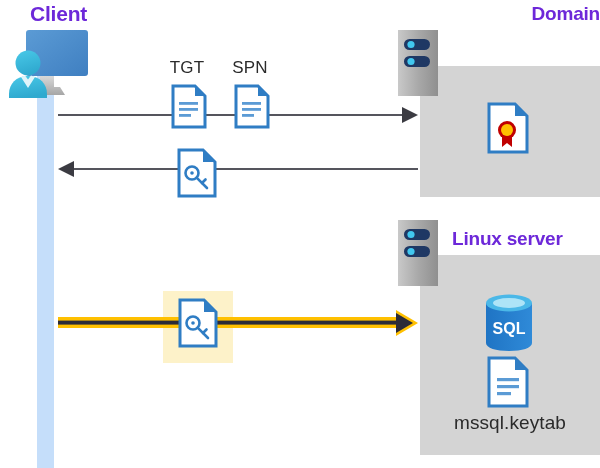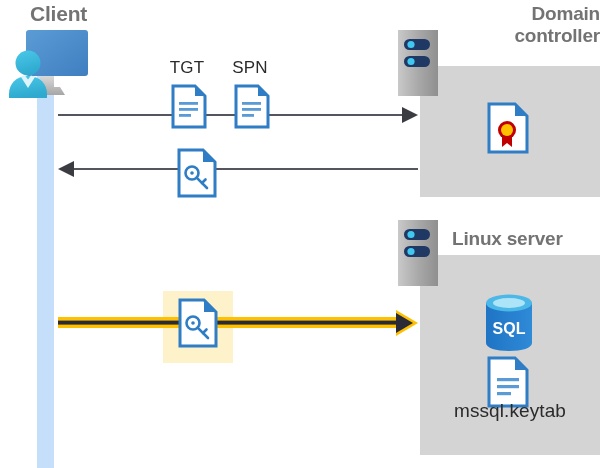--- a/index.html
+++ b/index.html
@@ -12,21 +12,21 @@
   }
   #stage{position:absolute;left:0;top:0;width:600px;height:468px;}
   .abs{position:absolute;}
 
   
   .panel{background:#d4d4d4;}
 
   
   .title{
     font-weight:bold;
-    color:#737373;
+    color:#6d28d9;
     letter-spacing:-0.2px;
     line-height:1.14;
   }
   .title-client{font-size:21px;}
   .title-dc{font-size:19px;text-align:right;}
   .title-linux{font-size:19px;}
 
   
   .lifeline{background:#c5defa;}
 
@@ -80,21 +80,20 @@
       <path d="M22 50 c-12 0 -19 8 -19 18 v4 h38 v-4 c0 -10 -7 -18 -19 -18 z" fill="url(#perG)"></path>
 
       <path d="M15 51 l7 11 l7 -11 l-4 -1.5 l-3 4 l-3 -4 z" fill="#dff4fa"></path>
     </svg>
   </div>
 
   <div class="abs panel" style="left:420px;top:66px;width:180px;height:131px;"></div>
 
   <div class="abs title title-dc" style="left:455px;top:3px;width:145px;">
     <span>Domain</span><br>
-    <span>controller</span>
   </div>
 
   <div class="abs" style="left:398px;top:30px;width:40px;height:66px;">
     <svg width="40" height="66" viewBox="0 0 40 66">
       <defs>
         <linearGradient id="rackG" x1="0" y1="0" x2="1" y2="0">
           <stop offset="0" stop-color="#c9c9c9"></stop>
           <stop offset="0.5" stop-color="#a9a9a9"></stop>
           <stop offset="1" stop-color="#8f8f8f"></stop>
         </linearGradient>
@@ -151,21 +150,21 @@
   <div class="abs" style="left:487px;top:356px;width:42px;height:52px;">
     <svg width="42" height="52" viewBox="0 0 42 52">
       <path d="M2 2 h26 l12 12 v36 h-38 z" fill="#ffffff" stroke="#2f7dc4" stroke-width="3"></path>
       <path d="M28 2 l12 12 h-12 z" fill="#2f7dc4"></path>
       <rect x="10" y="22" width="22" height="3.2" fill="#5b9bd5"></rect>
       <rect x="10" y="29" width="22" height="3.2" fill="#5b9bd5"></rect>
       <rect x="10" y="36" width="14" height="3.2" fill="#5b9bd5"></rect>
     </svg>
   </div>
 
-  <div class="abs filelabel" style="left:420px;top:400px;width:180px;">mssql.keytab</div>
+  <div class="abs filelabel" style="left:420px;top:412px;width:180px;">mssql.keytab</div>
 
   <div class="abs" style="left:58px;top:106px;width:360px;height:18px;">
     <svg width="360" height="18" viewBox="0 0 360 18">
       <line x1="0" y1="9" x2="346" y2="9" stroke="#55555d" stroke-width="2"></line>
       <path d="M344 1 L360 9 L344 17 Z" fill="#3b3b42"></path>
     </svg>
   </div>
 
   <div class="abs doclabel" style="left:157px;top:58px;width:60px;">TGT</div>
   <div class="abs doclabel" style="left:220px;top:58px;width:60px;">SPN</div>

